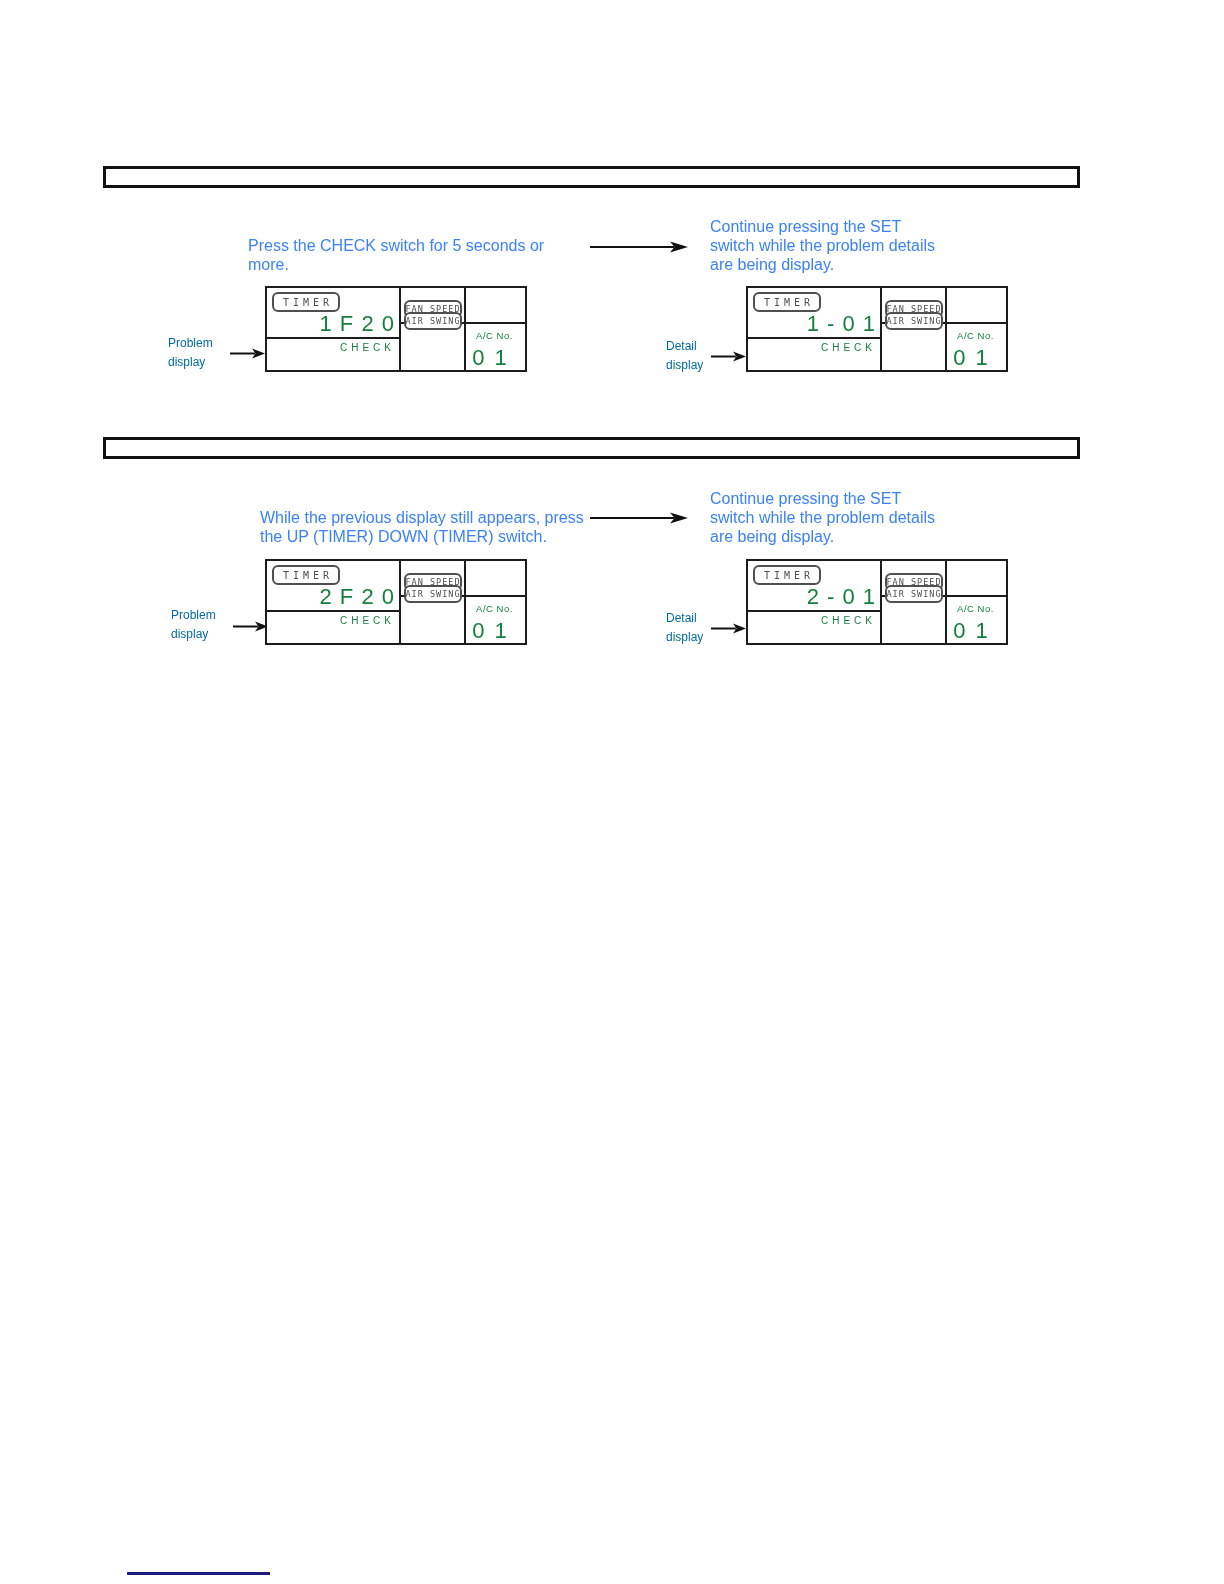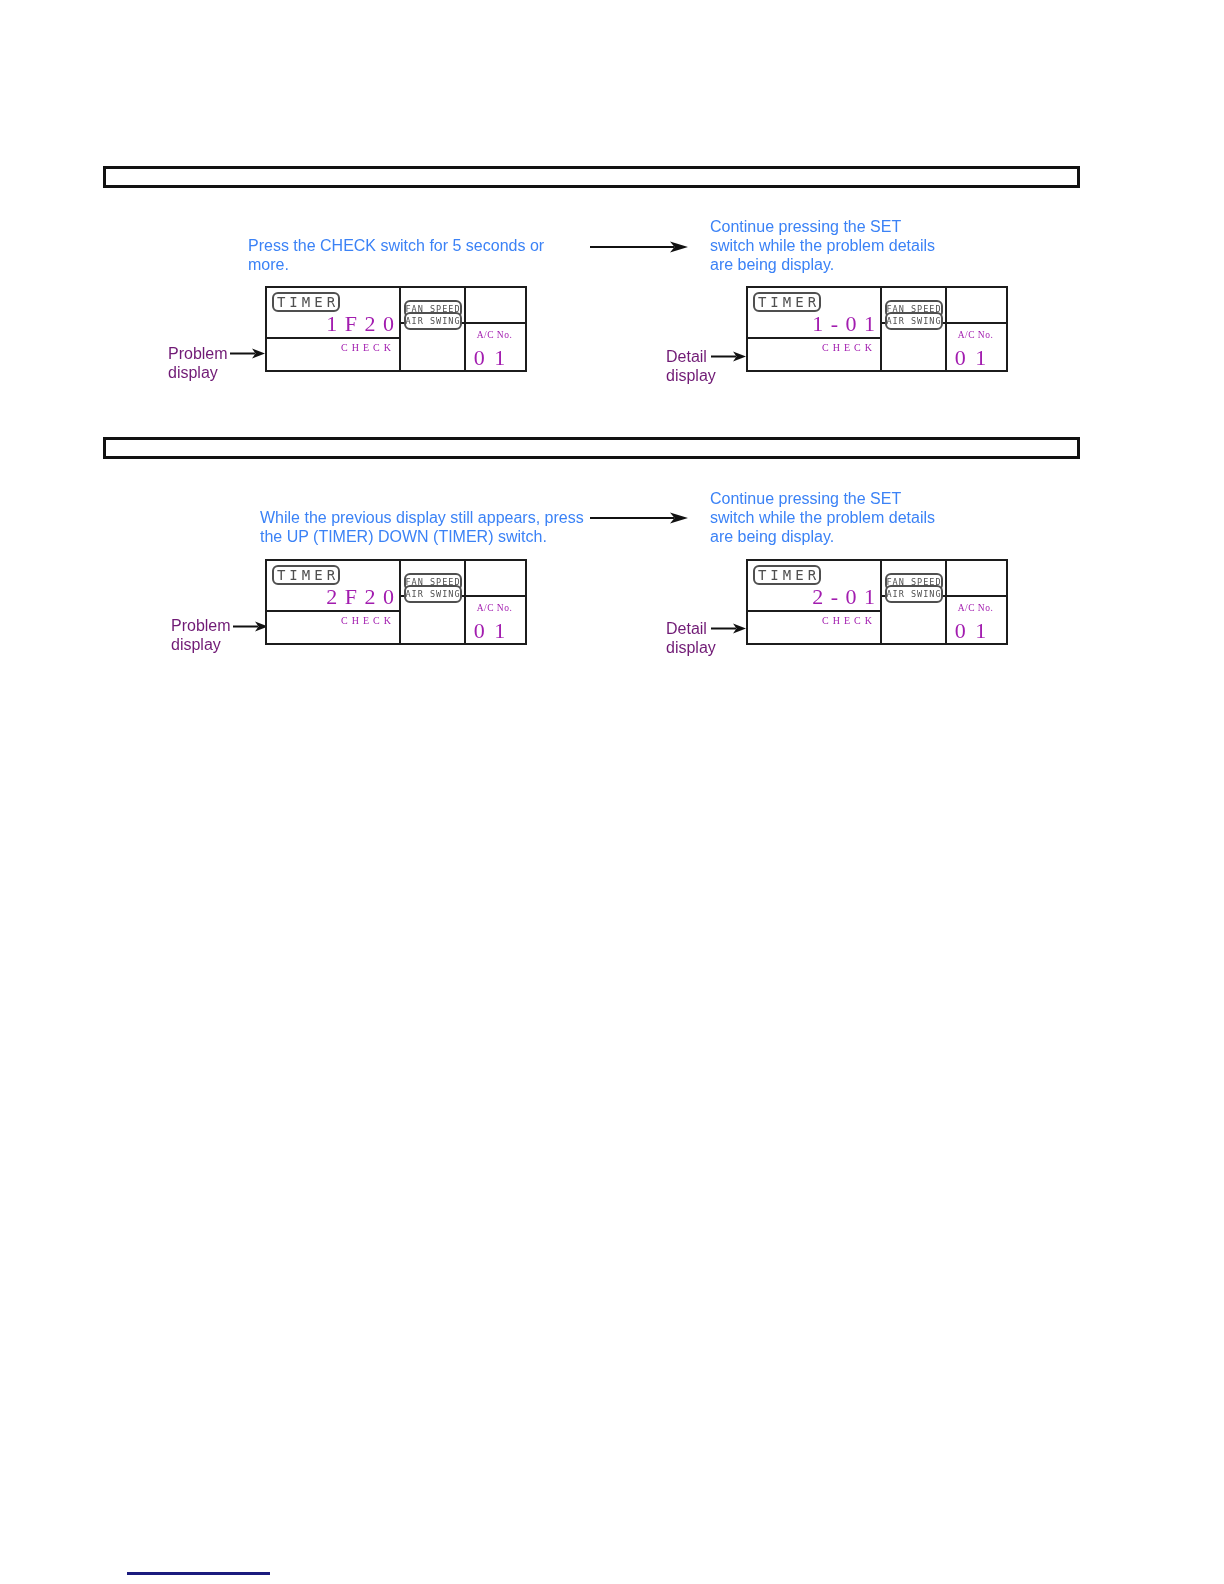--- a/index.html
+++ b/index.html
@@ -12,43 +12,43 @@
   .heading-bar {
     position:absolute; left:103px; width:971px; height:16px;
     border:3px solid #111; background:#fff;
   }
   
   .cap { position:absolute; font-size:16px; line-height:19px; color:#3b82f6; }
   .cap .line { display:block; white-space:nowrap; }
   
   .arrow { position:absolute; }
   
-  .ptr-label { position:absolute; font-size:16px; line-height:19px; color:#701a75;margin-top:10px; }
+  .ptr-label { position:absolute; font-size:12px; line-height:19px; color:#0369a1; }
   .ptr-label .line { display:block; }
 
   
   .display {
     position:absolute; width:258px; height:82px;
     border:2.5px solid #1c1c1c; background:#fff;
   }
   .display .vline { position:absolute; top:0; bottom:0; width:2px; background:#1c1c1c; }
   .display .v1 { left:132px; }
   .display .v2 { left:197px; }
   .display .hline { position:absolute; height:2px; background:#1c1c1c; }
   .display .h-left { left:0; width:132px; top:49px; }
   .display .h-mid  { left:132px; right:0; top:34px; }
 
-  .lcd { font-family:Liberation Serif, serif; color:#a21caf; }
+  .lcd { font-family:Liberation Sans, sans-serif; color:#15803d; }
   .pill {
     position:absolute; border:2px solid #4f4f4f; border-radius:6px;
     display:flex; align-items:center; justify-content:center;
     font-family:"DejaVu Sans Mono", monospace; color:#4f4f4f; background:#fff;
     white-space:nowrap;
   }
-  .pill.timer { left:5px;  top:4px;  width:60px; height:16px; font-size:14px; letter-spacing:4px; padding-left:4px; }
+  .pill.timer { left:5px;  top:4px;  width:60px; height:16px; font-size:10px; letter-spacing:4px; padding-left:4px; }
   .pill.fan   { left:137px; top:12px;  width:54px; height:14px; font-size:8.5px; letter-spacing:1px; }
   .pill.swing { left:137px; top:24px; width:54px; height:14px; font-size:8.5px; letter-spacing:1px; }
 
   .val {
     position:absolute; left:0; top:25px; width:128px; text-align:right;
     font-size:22px; line-height:22px; letter-spacing:1px; white-space:nowrap;
   }
   .check {
     position:absolute; left:0; top:54px; width:128px; text-align:right;
     font-size:10px; letter-spacing:4px;

